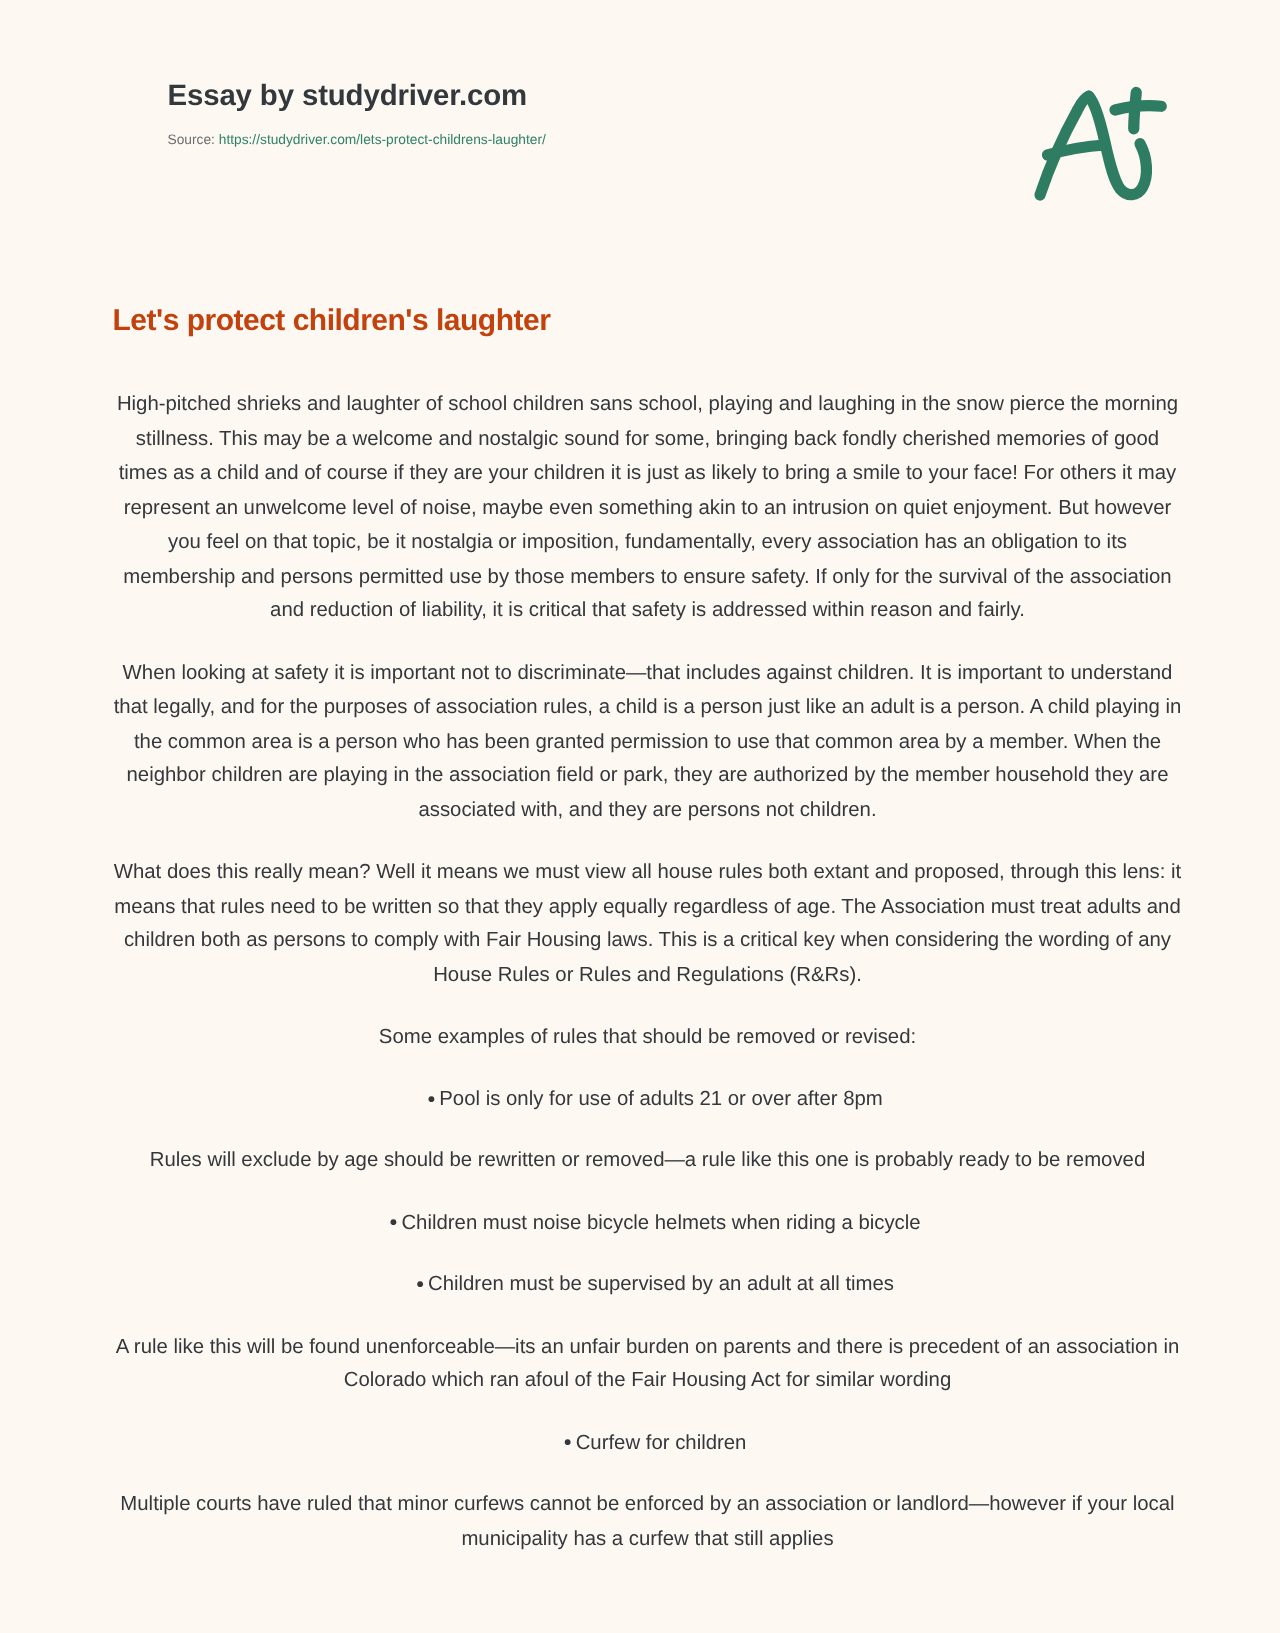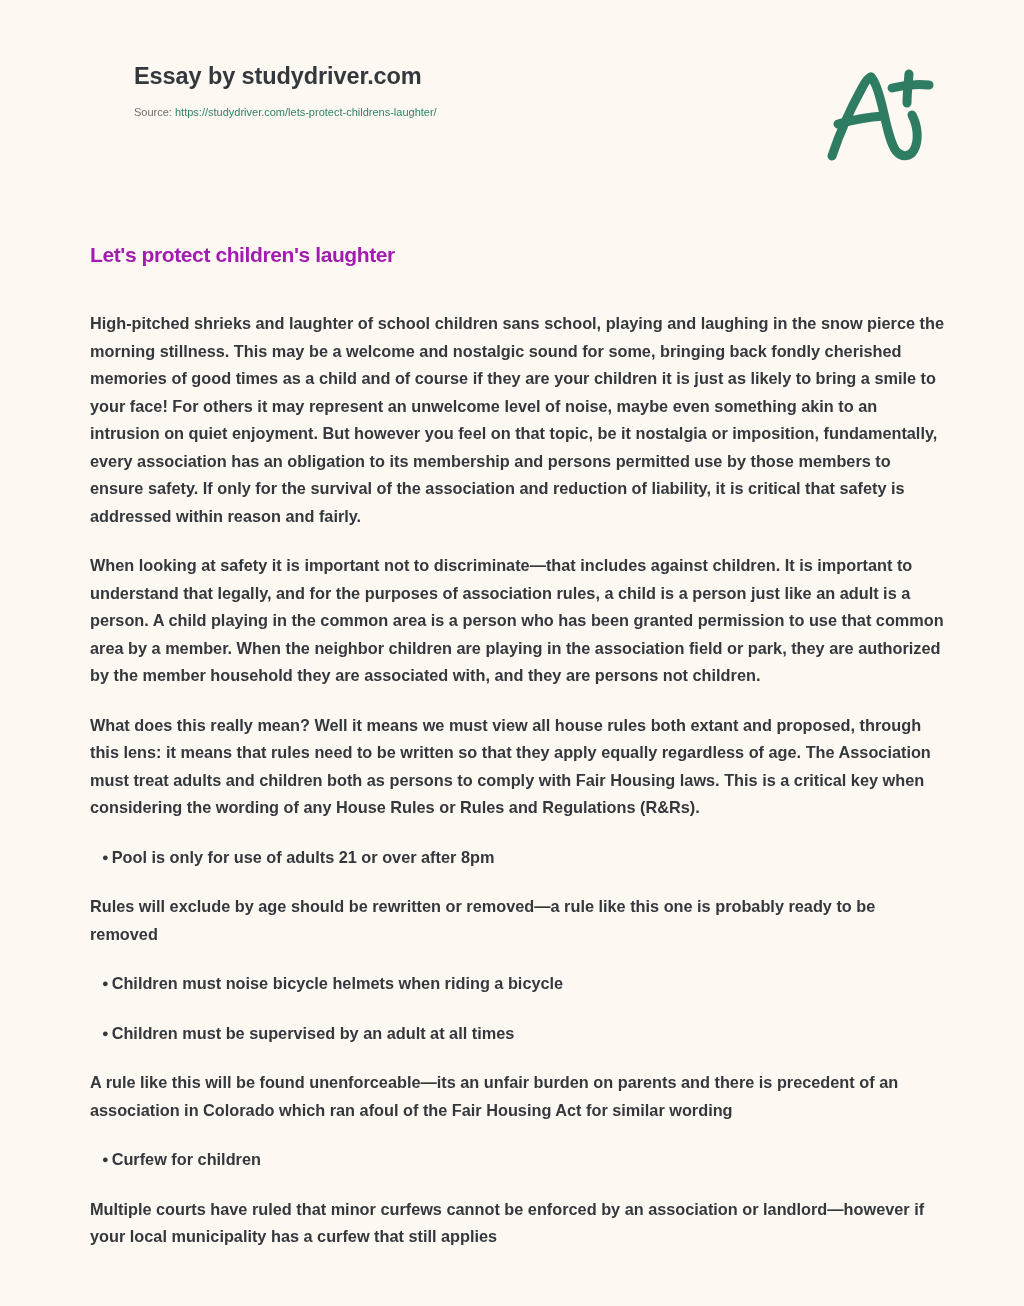--- a/index.html
+++ b/index.html
@@ -60,42 +60,41 @@
     width: 100%;
     height: 100%;
   }
 
   
   .doc-title {
     position: absolute;
     left: 90px;
     top: 242px;
     width: 860px;
-    font-size: 21px;
+    font-size: 24px;
     font-weight: bold;
-    color: #a21caf;
+    color: #c2410c;
     letter-spacing: -0.4px;
     line-height: 1.25;
   }
 
   
   .body-col {
     position: absolute;
     left: 90px;
     top: 310px;
     width: 856px;
     font-size: 16.3px;
     line-height: 27.5px;
     color: #34383c;
     font-stretch: semi-condensed;
   }
   .body-col p {
     margin: 0 0 22px 0;
-    text-align: left;
-    font-weight: bold;
+    text-align: center;
   }
   .body-col p.bullet {
     margin: 0 0 22px 12px;
   }
   .body-col p.bullet .dot {
     font-size: 11px;
     vertical-align: 2px;
     margin-right: 3px;
   }
 </style>
@@ -128,20 +127,21 @@
       </g>
     </svg>
   </div>
 
   <div class="doc-title">Let's protect children's laughter</div>
 
   <div class="body-col" id="body-col">
       <p>High-pitched shrieks and laughter of school children sans school, playing and laughing in the snow pierce the morning stillness. This may be a welcome and nostalgic sound for some, bringing back fondly cherished memories of good times as a child and of course if they are your children it is just as likely to bring a smile to your face! For others it may represent an unwelcome level of noise, maybe even something akin to an intrusion on quiet enjoyment. But however you feel on that topic, be it nostalgia or imposition, fundamentally, every association has an obligation to its membership and persons permitted use by those members to ensure safety. If only for the survival of the association and reduction of liability, it is critical that safety is addressed within reason and fairly.</p>
       <p>When looking at safety it is important not to discriminate—that includes against children. It is important to understand that legally, and for the purposes of association rules, a child is a person just like an adult is a person. A child playing in the common area is a person who has been granted permission to use that common area by a member. When the neighbor children are playing in the association field or park, they are authorized by the member household they are associated with, and they are persons not children.</p>
       <p>What does this really mean? Well it means we must view all house rules both extant and proposed, through this lens: it means that rules need to be written so that they apply equally regardless of age. The Association must treat adults and children both as persons to comply with Fair Housing laws. This is a critical key when considering the wording of any House Rules or Rules and Regulations (R&amp;Rs).</p>
+      <p>Some examples of rules that should be removed or revised:</p>
       <p class="bullet"><span class="dot">●</span><span>Pool is only for use of adults 21 or over after 8pm</span></p>
       <p>Rules will exclude by age should be rewritten or removed—a rule like this one is probably ready to be removed</p>
       <p class="bullet"><span class="dot">●</span><span>Children must noise bicycle helmets when riding a bicycle</span></p>
       <p class="bullet"><span class="dot">●</span><span>Children must be supervised by an adult at all times</span></p>
       <p>A rule like this will be found unenforceable—its an unfair burden on parents and there is precedent of an association in Colorado which ran afoul of the Fair Housing Act for similar wording</p>
       <p class="bullet"><span class="dot">●</span><span>Curfew for children</span></p>
       <p>Multiple courts have ruled that minor curfews cannot be enforced by an association or landlord—however if your local municipality has a curfew that still applies</p>
     </div>
 
 </div>

